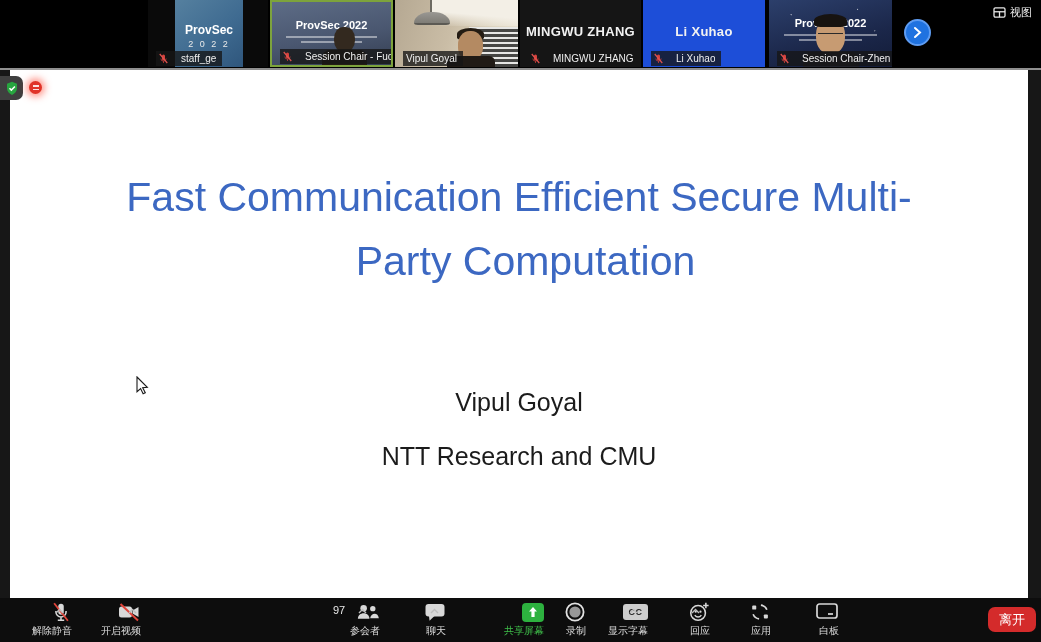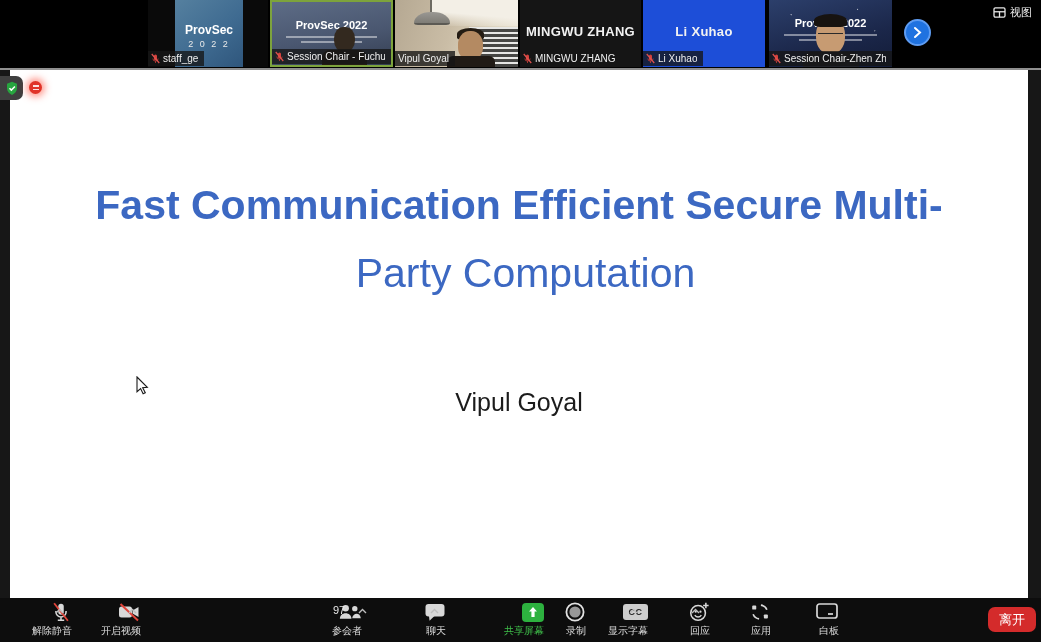--- a/index.html
+++ b/index.html
@@ -7,21 +7,21 @@
   #app {
     position:relative; width:1041px; height:642px; overflow:hidden;
     background:#000; font-family:"Liberation Sans", sans-serif;
   }
 
   
   #filmstrip { position:absolute; left:0; top:0; width:1041px; height:68px; background:#000; }
   .thumb { position:absolute; top:0; height:67px; background:#141414; overflow:hidden; }
   .thumb.active { border:2px solid #7da33c; }
   .vlabel {
-    position:absolute; left:0; bottom:1px; display:flex; align-items:center; gap:3px;
+    position:absolute; left:8px; bottom:1px; display:flex; align-items:center; gap:13px;
     background:rgba(22,22,22,.78); padding:2px 6px 2px 3px; max-width:100%;
   }
   .vlabel .vtxt { color:#efefef; font-size:10px; white-space:nowrap; overflow:hidden; }
   .bigname {
     position:absolute; left:0; right:0; top:24px; text-align:center;
     color:#f2f2f2; font-size:13px; font-weight:bold; letter-spacing:.3px;
   }
   
   .bluepanel {
     position:absolute; left:27px; top:0; width:68px; height:67px;
@@ -62,22 +62,22 @@
   #view-btn {
     position:absolute; right:5px; top:3px; display:flex; align-items:center; gap:4px;
     color:#f0f0f0; font-size:11px; padding:2px 4px;
   }
 
   
   #divider { position:absolute; left:0; top:68px; width:1041px; height:2px; background:#8f8f8f; }
   #main { position:absolute; left:0; top:70px; width:1041px; height:528px; background:#171717; }
   #slide { position:absolute; left:10px; top:0; width:1018px; height:528px; background:#ffffff; }
   .title-line { position:absolute; left:0; right:0; text-align:center; color:#3c68c2; font-size:41px; font-weight:400; letter-spacing:0; }
-  #title1 { top:112px;font-weight:bold; }
-  #title2 { top:180px;margin-left:13px; }
+  #title1 { top:104px; }
+  #title2 { top:168px;margin-left:13px; }
   .body-line { position:absolute; left:0; right:0; text-align:center; color:#1b1b1b; font-size:25px; }
   #author { top:318px; }
   #affil  { top:372px; }
 
   #sec-badge {
     position:absolute; left:0; top:6px; width:23px; height:24px; background:#3f3f3f;
     border-radius:0 7px 7px 0; display:flex; align-items:center; justify-content:center;
   }
   #rec-dot {
     position:absolute; left:29px; top:11px; width:13px; height:13px; border-radius:50%;
@@ -223,20 +223,21 @@
     </div>
   </div>
 
   <div id="divider"></div>
 
   <div id="main">
     <div id="slide">
       <div class="title-line" id="title1">Fast Communication Efficient Secure Multi-</div>
       <div class="title-line" id="title2">Party Computation</div>
       <div class="body-line" id="author">Vipul Goyal</div>
+      <div class="body-line" id="affil">NTT Research and CMU</div>
     </div>
 
     <div id="sec-badge">
       <svg width="14" height="15" viewBox="0 0 16 18">
           <path d="M8 1l6 2.2v5.3c0 4-2.6 6.8-6 8.2-3.4-1.4-6-4.2-6-8.2V3.2z" fill="#27a53f"></path>
           <path d="M5 8.7l2.2 2.2 4.3-4.4" stroke="#fff" stroke-width="1.8" fill="none"></path>
         </svg>
     </div>
     <div id="rec-dot">
         <i></i>
@@ -273,21 +274,21 @@
             <path d="M15.5 8.5l6-3.5v10l-6-3.5z" fill="#d8d8d8"></path>
             <line x1="3.5" y1="2" x2="21" y2="18.5" stroke="#e0443a" stroke-width="2"></line>
           </svg>
       </div>
       <div class="tlabel">开启视频</div>
     </div>
     <svg class="chev" style="left:128px;" width="9" height="6" viewBox="0 0 9 6">
         <path d="M1 5l3.5-3.5L8 5" stroke="#bdbdbd" stroke-width="1.4" fill="none"></path>
       </svg>
 
-    <div class="titem" style="left:322px;">
+    <div class="titem" style="left:340px;">
       <div class="ticon">
         <svg width="25" height="20" viewBox="0 0 26 20">
             <circle cx="9" cy="6" r="3.4" fill="#d8d8d8"></circle>
             <path d="M3 17c0-3.5 2.7-5.7 6-5.7s6 2.2 6 5.7z" fill="#d8d8d8"></path>
             <circle cx="18.5" cy="6.5" r="2.8" fill="#d8d8d8"></circle>
             <path d="M15.8 16.5c.4-3 2.3-4.7 4.7-4.7 2.1 0 3.8 1.5 4.3 4.7z" fill="#d8d8d8"></path>
           </svg>
       </div>
       <div class="tlabel">参会者</div>
     </div>

